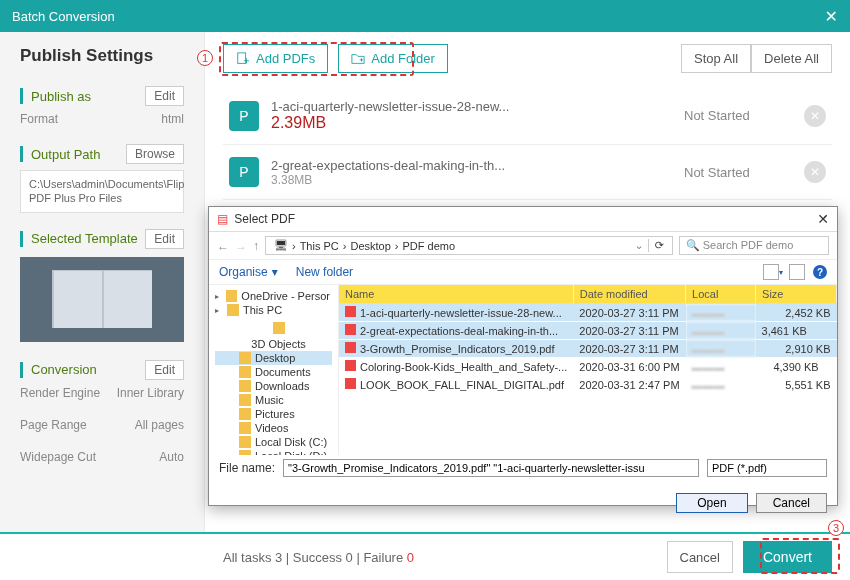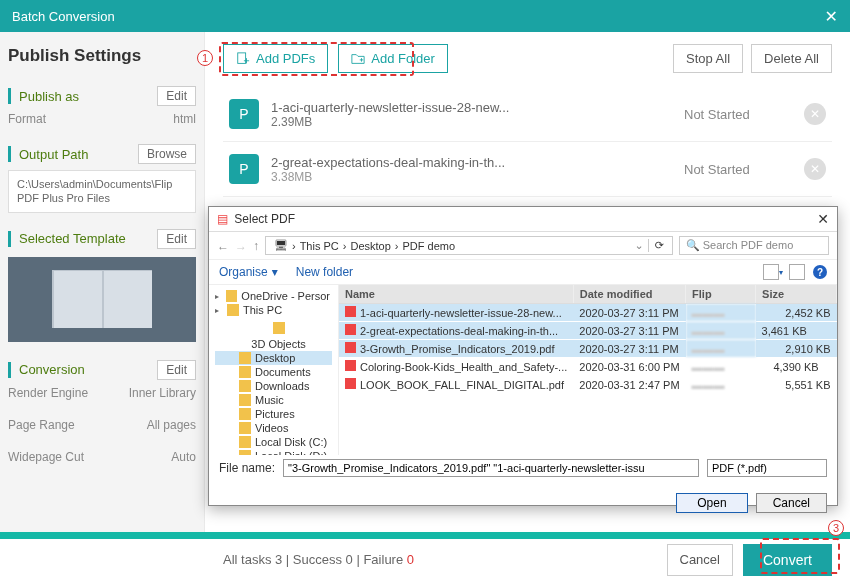--- a/index.html
+++ b/index.html
@@ -2,49 +2,49 @@
 <html><head>
 <meta charset="utf-8">
 <style>
 * { box-sizing: border-box; margin: 0; padding: 0; font-family: "Segoe UI", Arial, sans-serif; }
 body { width: 850px; height: 580px; background: #f4f4f4; position: relative; overflow: hidden; }
 
 .titlebar { background: #1aa3a3; color: #fff; height: 32px; display: flex; align-items: center; padding: 0 12px; font-size: 13px; }
 .titlebar .close { margin-left: auto; font-size: 16px; cursor: pointer; }
 
 .main { display: flex; height: calc(100% - 32px - 48px); }
-.sidebar { width: 205px; background: #f4f4f4; padding: 14px 8px; border-right: 1px solid #e9e9e9; color:#555; }
+.sidebar { width: 205px; background: #f4f4f4; padding: 14px 20px; border-right: 1px solid #e9e9e9; color:#555; }
 .sidebar h2 { font-size: 17px; font-weight: 600; color: #333; margin-bottom: 20px; }
 .section-head { display: flex; align-items: center; margin-bottom: 6px; }
 .section-head .bar { width: 3px; height: 16px; background: #1aa3a3; margin-right: 8px; }
 .section-head .label { font-size: 13px; color: #4d7c0f; flex: 1; }
 .mini-btn { background: #fff; border: 1px solid #ccc; font-size: 12px; padding: 2px 8px; color: #666; cursor: pointer; }
 .kv { display: flex; justify-content: space-between; font-size: 12px; color: #888; margin: 6px 0 18px 0; padding-left: 0; }
 .pathbox { background: #fff; border: 1px solid #ddd; font-size: 11px; color: #666; padding: 6px 8px; margin: 6px 0 16px 0; line-height: 1.3; }
 .template-thumb { background: #5a6b7a; height: 85px; margin: 8px 0 18px 0; display:flex; align-items:center; justify-content:center; }
 .template-thumb .bookshape { width: 100px; height: 58px; background: #d8dfe6; display:flex; }
 .template-thumb .bookshape span{ flex:1; border-left:2px solid #bcc5ce; border-top:1px solid #bcc5ce;}
 
 .content { flex: 1; background: #fff; padding: 12px 18px; position: relative; }
 .toolbar { display: flex; align-items: center; gap: 10px; margin-bottom: 14px; }
 .tbtn { border: 1px solid #1aa3a3; background: #fff; color: #1aa3a3; font-size: 13px; padding: 6px 12px; display:flex; align-items:center; gap:6px; cursor:pointer; }
 .tbtn .ico { width:14px; height:14px; display:inline-block; }
 .circle-num { position:absolute; width:16px;height:16px;border:1px solid #d33; color:#d33; border-radius:50%; font-size:11px; display:flex;align-items:center;justify-content:center; background:#fff;}
 .dashed { border: 2px dashed #d33; position: absolute; pointer-events:none; border-radius:3px;}
 
-.right-tools { margin-left:auto; display:flex; gap:8px;}
+.right-tools { margin-left:auto; display:flex; gap:0;}
 .plain-btn { border:1px solid #ccc; background:#fff; color:#555; font-size:13px; padding:6px 12px; cursor:pointer;}
 
 .file-row { display:flex; align-items:center; padding:12px 6px; border-bottom:1px solid #eee; color:#666; font-size:13px;}
 .file-row .ficon{ width:30px;height:30px; background:#1aa3a3; border-radius:4px; margin-right:12px; display:flex;align-items:center;justify-content:center;color:#fff; font-size:14px;}
 .file-row .meta{ flex:1; }
 .file-row .status{ width:120px; color:#888; font-size:13px;}
 .file-row .del{ width:22px;height:22px;border-radius:50%;background:#ddd;color:#fff;display:flex;align-items:center;justify-content:center;font-size:12px;cursor:pointer;}
 
-.footer { height:48px; background:#fff; border-top:7px solid #14b8a6; display:flex; align-items:center; padding:0 18px; position:absolute; bottom:0; left:0; right:0;}
+.footer { height:48px; background:#fff; border-top:2px solid #14b8a6; display:flex; align-items:center; padding:0 18px; position:absolute; bottom:0; left:0; right:0;}
 .footer .summary{ font-size:13px; color:#666; margin-left:205px;}
 .footer .summary .f{ color:#d33;}
 .footer .actions{ margin-left:auto; display:flex; gap:10px;}
 .convert-btn{ background:#1aa3a3; color:#fff; border:none; font-size:14px; padding:8px 20px; cursor:pointer;}
 
 
 .dialog{ position:absolute; left:208px; top:206px; width:630px; height:300px; background:#fff; border:1px solid #888; box-shadow:0 4px 14px rgba(0,0,0,.3); z-index:50; font-size:12px; color:#333;}
 .dialog .dtitle{ display:flex; align-items:center; padding:4px 8px; border-bottom:1px solid #ddd;}
 .dialog .dtitle .x{ margin-left:auto; cursor:pointer; font-size:14px;}
 .dialog .dnav{ display:flex; align-items:center; padding:4px 8px; gap:6px; border-bottom:1px solid #eee;}
@@ -54,21 +54,21 @@
 .dialog .dtoolbar .gap{flex:1;}
 .dialog .dtoolbar .vicon{ width:16px;height:16px; border:1px solid #aaa; margin-left:6px;}
 .dialog .dbody{ display:flex; height:170px;}
 .dialog .tree{ width:130px; border-right:1px solid #eee; padding:4px 6px; overflow:hidden;}
 .dialog .tree .node{ display:flex; align-items:center; gap:4px; padding:1px 2px; font-size:11px; color:#333; white-space:nowrap;}
 .dialog .tree .node.sel{ background:#cce5f6;}
 .dialog .tree .tri{ font-size:8px; color:#666; width:8px; display:inline-block;}
 .dialog .tree .fic{ width:12px;height:12px;background:#f2c24b; display:inline-block;}
 .dialog .list{ flex:1; overflow:hidden;}
 .dialog .list table{ width:100%; border-collapse:collapse; font-size:11px;}
-.dialog .list th{ text-align:left; font-weight:700; color:#555; border-bottom:1px solid #ddd; border-right:1px solid #eee; padding:3px 6px; background:#e5e5e5;}
+.dialog .list th{ text-align:left; font-weight:400; color:#555; border-bottom:1px solid #ddd; border-right:1px solid #eee; padding:3px 6px; background:#fde047;}
 .dialog .list td{ padding:2px 6px; border-bottom:1px solid transparent; white-space:nowrap; overflow:hidden;}
 .dialog .list tr.rowsel td{ background:#cce5f6;}
 .dialog .list .pdfic{ width:11px;height:11px;background:#e44; display:inline-block; margin-right:4px;}
 .dialog .list .blur{ color:#ccc; filter:blur(1px);}
 .dialog .dfoot{ padding:4px 10px; display:flex; flex-direction:column; gap:4px;}
 .dialog .dfoot .row{ display:flex; align-items:center; gap:8px;}
 .dialog .dfoot .fn{ flex:1; border:1px solid #999; padding:2px 4px; font-size:11px;}
 .dialog .dfoot .ft{ width:120px; border:1px solid #999; padding:2px 4px; font-size:11px;}
 .dialog .dfoot .btns{ display:flex; justify-content:flex-end; gap:8px; margin-top:12px;}
 .dialog .dfoot button{ border:1px solid #888; background:#eee; padding:2px 16px; font-size:12px; cursor:pointer;}
@@ -160,21 +160,21 @@
         <button class="plain-btn">Stop All</button>
         <button class="plain-btn">Delete All</button>
       </div>
     </div>
 
     <div id="file-list">
         <div class="file-row">
           <div class="ficon">P</div>
           <div class="meta">
             <div>1-aci-quarterly-newsletter-issue-28-new...</div>
-            <div style="font-size:12px;color:#737373">2.39MB</div>
+            <div style="font-size:16px;color:#b91c1c">2.39MB</div>
           </div>
           <div class="status">Not Started</div>
           <div class="del">✕</div>
         </div>
         <div class="file-row">
           <div class="ficon">P</div>
           <div class="meta">
             <div>2-great-expectations-deal-making-in-th...</div>
             <div style="font-size:12px;color:#999">3.38MB</div>
           </div>
@@ -299,21 +299,21 @@
           <span class="fic"></span>
           <span>Local Disk (D:)</span>
         </div>
       </div>
     <div class="list">
       <table>
         <thead>
             <tr>
           <th style="width:230px;">Name</th>
           <th style="width:110px;">Date modified</th>
-          <th style="width:70px;">Flip</th>
+          <th style="width:70px;">Local</th>
           <th>Size</th>
         </tr>
           </thead>
         <tbody id="dlist">
             <tr class="rowsel">
               <td><span class="pdfic"></span>1-aci-quarterly-newsletter-issue-28-new...</td>
               <td>2020-03-27 3:11 PM</td>
               <td class="blur">▬▬▬</td>
               <td style="text-align:right">2,452 KB</td>
             </tr>

